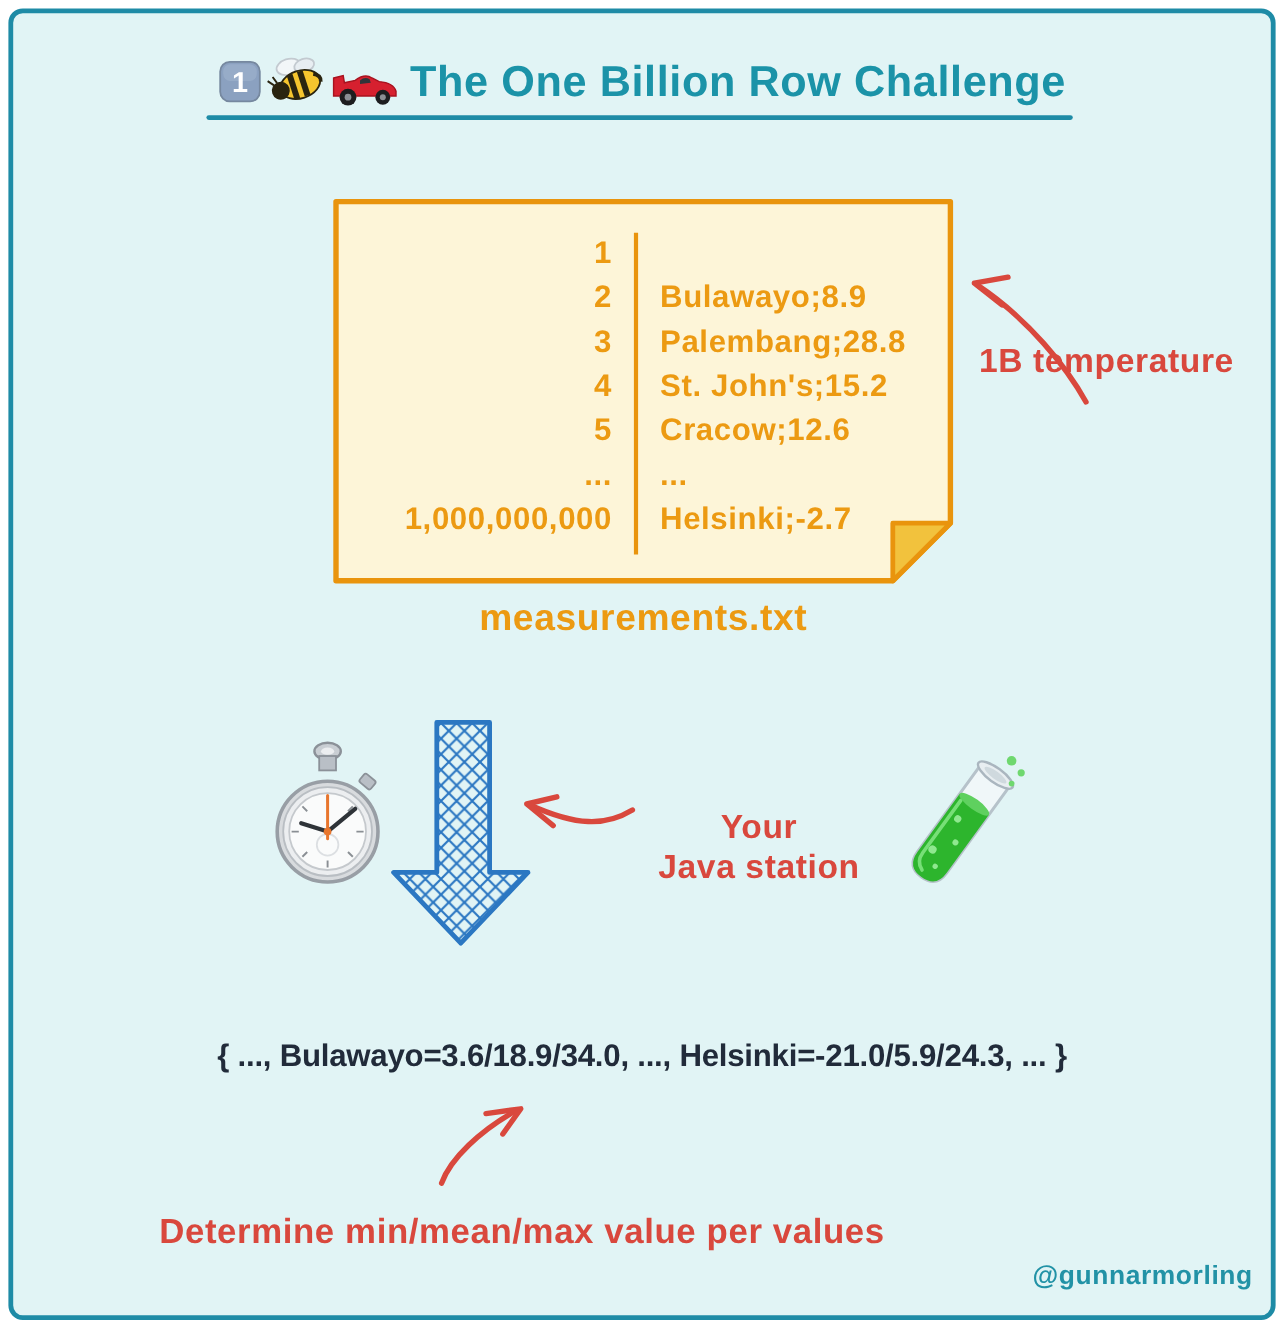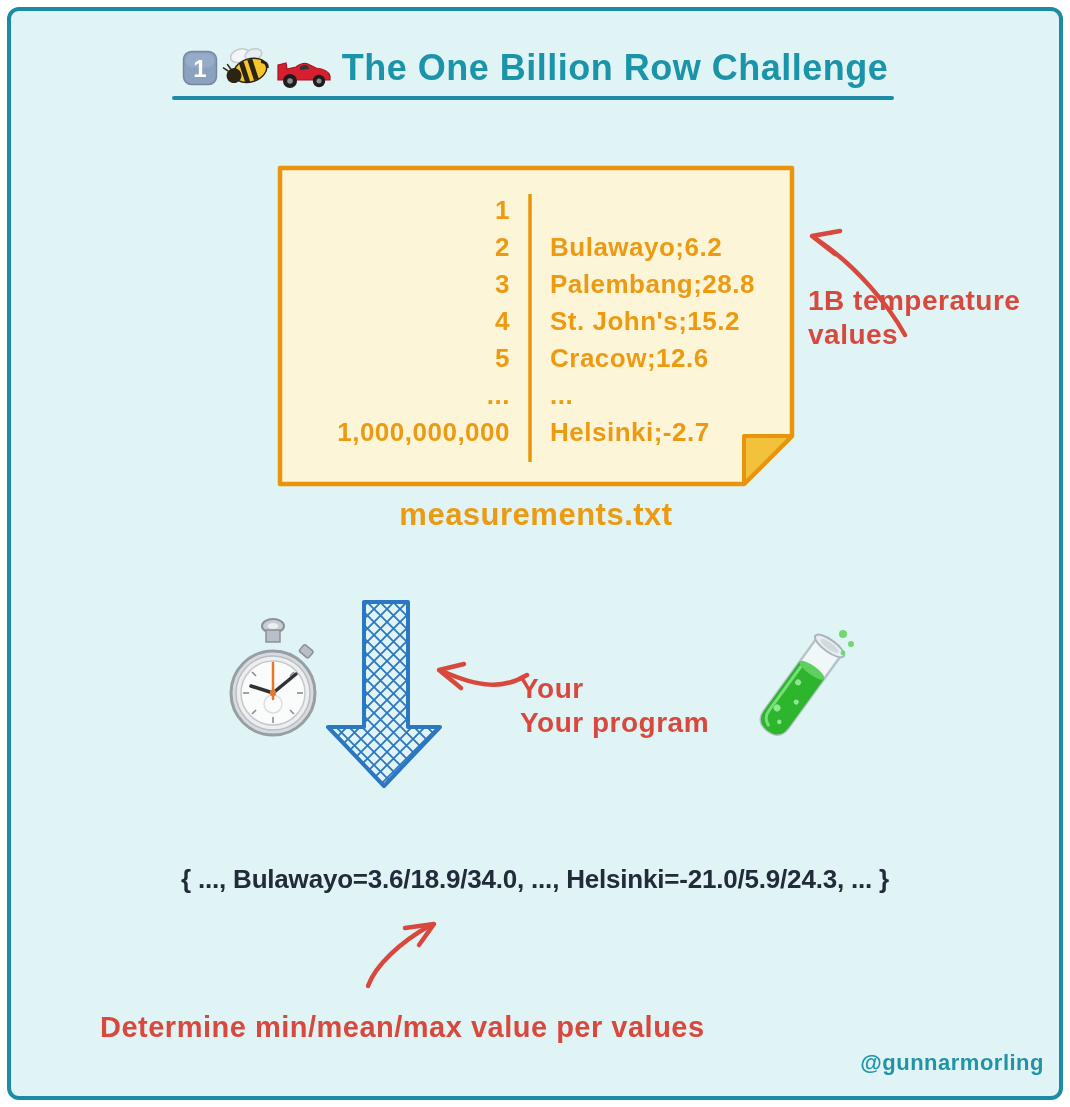--- a/index.html
+++ b/index.html
@@ -16,21 +16,21 @@
   
   .note{left:276px;top:164px;width:520px;height:324px;}
   .note-rows{position:absolute;left:0;top:28px;width:520px;z-index:3;}
   .note-row{display:flex;height:37px;align-items:center;color:#ec9a12;font-size:26px;font-weight:bold;letter-spacing:.5px;}
   .note-ln{width:234px;text-align:right;}
   .note-val{margin-left:40px;white-space:nowrap;}
   .filename{left:277px;top:497px;width:518px;text-align:center;color:#ec9a12;
             font-size:31px;font-weight:bold;letter-spacing:.5px;}
 
   
-  .red-note{color:#d9483d;font-weight:bold;letter-spacing:.5px;text-align:left;}
+  .red-note{color:#d9483d;font-weight:bold;letter-spacing:.5px;text-align:center;}
   .temp-label{left:808px;top:284px;width:228px;font-size:28px;line-height:34px;}
   .java-label{left:520px;top:651px;width:225px;font-size:28px;line-height:34px;margin-top:21px;}
   .determine-label{left:100px;top:1011px;width:670px;font-size:29px;}
 
   
   .result-line{left:0;top:864px;width:1070px;text-align:center;color:#212b3a;
                font-size:26px;font-weight:bold;letter-spacing:-0.2px;white-space:nowrap;}
 
   .credit{right:26px;top:1050px;color:#2292a6;font-size:22px;font-weight:bold;letter-spacing:.5px;margin-left:16px;}
   svg{display:block;}
@@ -81,21 +81,21 @@
     <path d="M4,4 L516,4 L516,272 L468,320 L4,320 Z" fill="#fdf5d8" stroke="#e9940d" stroke-width="4.5" stroke-linejoin="round"></path>
     <path d="M468,320 L468,272 L516,272 Z" fill="#f2c23d" stroke="#e9940d" stroke-width="4" stroke-linejoin="round"></path>
     <line x1="254" y1="30" x2="254" y2="298" stroke="#e9940d" stroke-width="3.5"></line>
   </svg>
   <div class="note-rows">
     <div class="note-row">
         <span class="note-ln">1</span>
       </div>
     <div class="note-row">
         <span class="note-ln">2</span>
-        <span class="note-val">Bulawayo;6.2</span>
+        <span class="note-val">Bulawayo;8.9</span>
       </div>
     <div class="note-row">
         <span class="note-ln">3</span>
         <span class="note-val">Palembang;28.8</span>
       </div>
     <div class="note-row">
         <span class="note-ln">4</span>
         <span class="note-val">St. John's;15.2</span>
       </div>
     <div class="note-row">
@@ -113,21 +113,20 @@
   </div>
 </div>
 <div class="abs filename">measurements.txt</div>
 
 <svg class="abs" style="left:795px;top:222px;" width="125" height="122" viewBox="0 0 125 122">
   <path d="M110,113 C 94,84 62,44 20,16" fill="none" stroke="#d9483d" stroke-width="4.5" stroke-linecap="round"></path>
   <path d="M45,9 L17,14 L40,32" fill="none" stroke="#d9483d" stroke-width="4.5" stroke-linecap="round" stroke-linejoin="round"></path>
 </svg>
 <div class="abs red-note temp-label">
   <div>1B temperature</div>
-  <div>values</div>
 </div>
 
 <svg class="abs" style="left:226px;top:616px;" width="96" height="124" viewBox="0 0 96 124">
   <ellipse cx="47" cy="10" rx="11" ry="7" fill="#c9ced3" stroke="#8b9198" stroke-width="2"></ellipse>
   <ellipse cx="47" cy="10" rx="5.5" ry="3" fill="#eceef0"></ellipse>
   <rect x="40" y="14" width="14" height="12" fill="#b9bfc6" stroke="#8b9198" stroke-width="1.5"></rect>
   <g transform="rotate(40 78 38)">
       <rect x="72" y="30" width="12" height="9" rx="2" fill="#b9bfc6" stroke="#8b9198" stroke-width="1.5"></rect>
     </g>
   <circle cx="47" cy="77" r="42" fill="#d8dbde" stroke="#989ea5" stroke-width="3"></circle>
@@ -158,21 +157,21 @@
   </defs>
   <polygon points="42,6 86,6 86,131 118,131 62,190 6,131 42,131" fill="url(#xhatch)" stroke="#2b77c2" stroke-width="4" stroke-linejoin="round"></polygon>
 </svg>
 
 <svg class="abs" style="left:432px;top:660px;" width="105" height="45" viewBox="0 0 105 45">
   <path d="M95,15 C 72,29 48,28 10,11" fill="none" stroke="#d9483d" stroke-width="4.5" stroke-linecap="round"></path>
   <path d="M32,4 L7,10 L29,28" fill="none" stroke="#d9483d" stroke-width="4.5" stroke-linecap="round" stroke-linejoin="round"></path>
 </svg>
 <div class="abs red-note java-label">
   <div>Your</div>
-  <div>Your program</div>
+  <div>Java station</div>
 </div>
 
 <svg class="abs" style="left:744px;top:628px;" width="112" height="122" viewBox="0 0 112 122">
   <g transform="rotate(36 55 60)">
     <path d="M40,8 L40,98 Q40,113 55,113 Q70,113 70,98 L70,8" fill="#f2f7f9" fill-opacity="0.85" stroke="#b6c2ca" stroke-width="2.5"></path>
     <path d="M40,38 L40,98 Q40,113 55,113 Q70,113 70,98 L70,38 Z" fill="#2db52d"></path>
     <path d="M44,42 L44,96 Q44,105 52,108" fill="none" stroke="#7fe37f" stroke-width="3" stroke-linecap="round" opacity="0.9"></path>
     <ellipse cx="55" cy="38" rx="15" ry="4.5" fill="#5fd05f"></ellipse>
     <circle cx="51" cy="56" r="3" fill="#8fe88f"></circle>
       <circle cx="61" cy="73" r="2.5" fill="#8fe88f"></circle>

